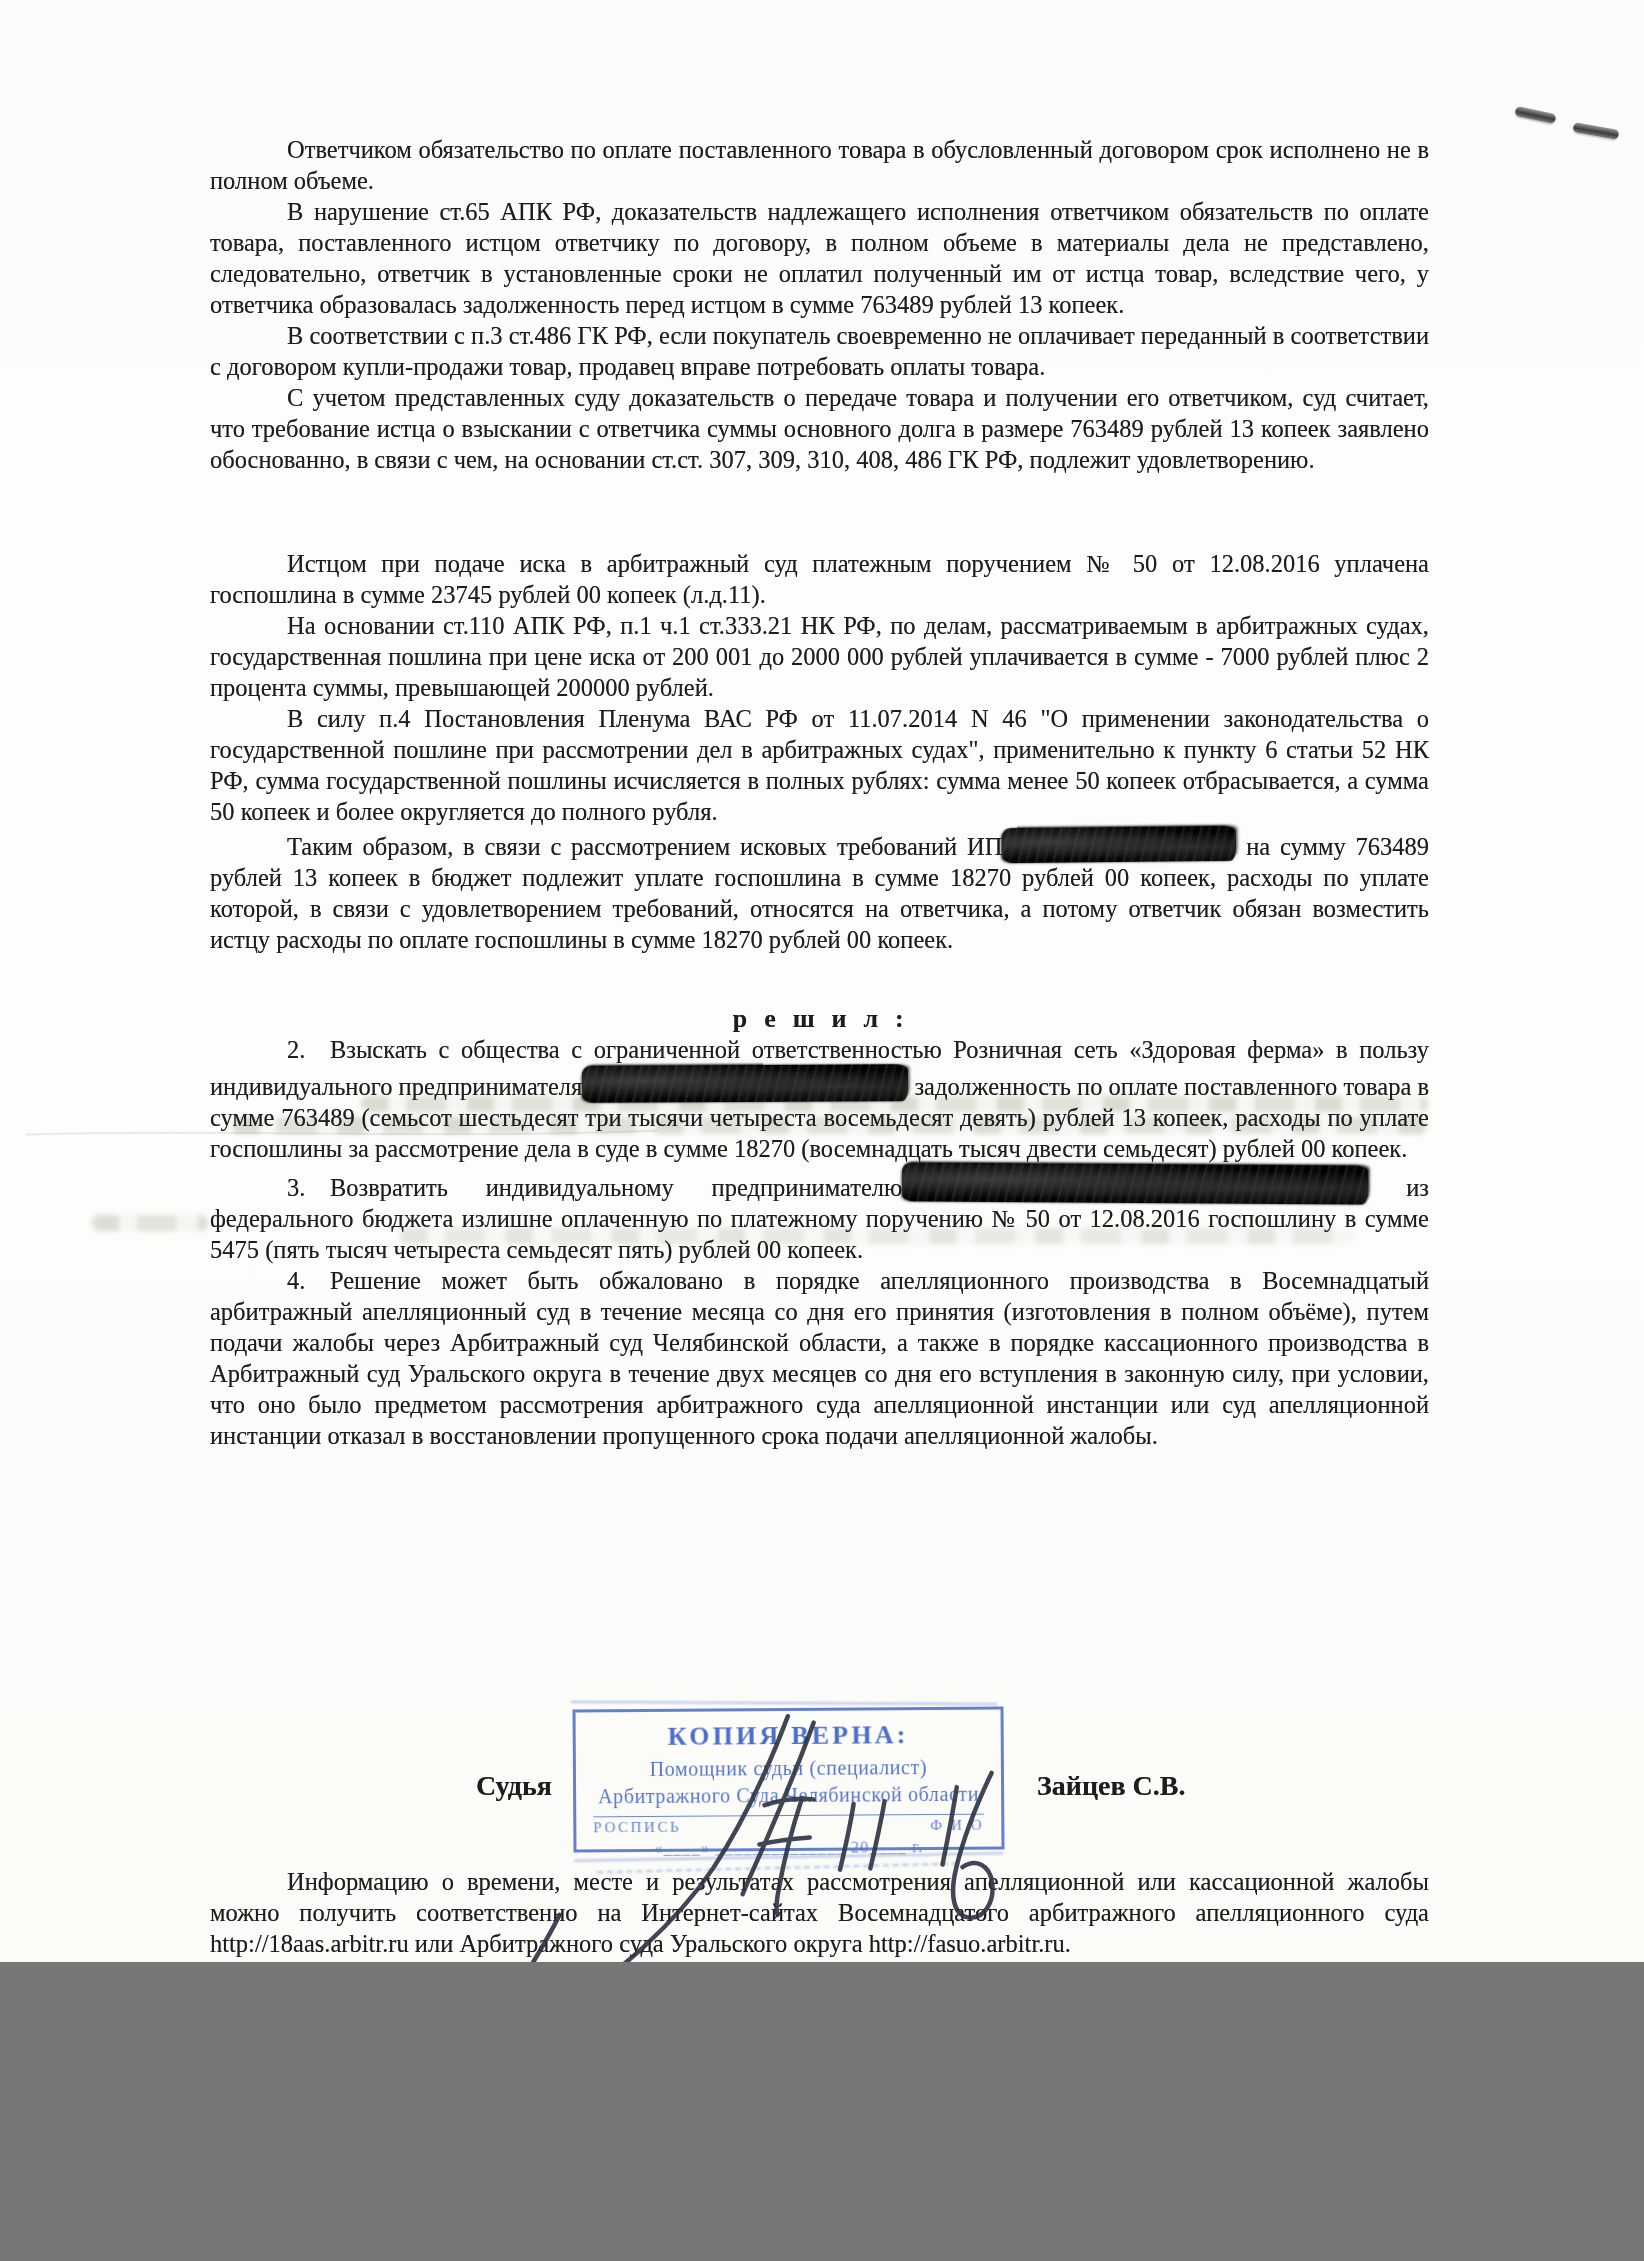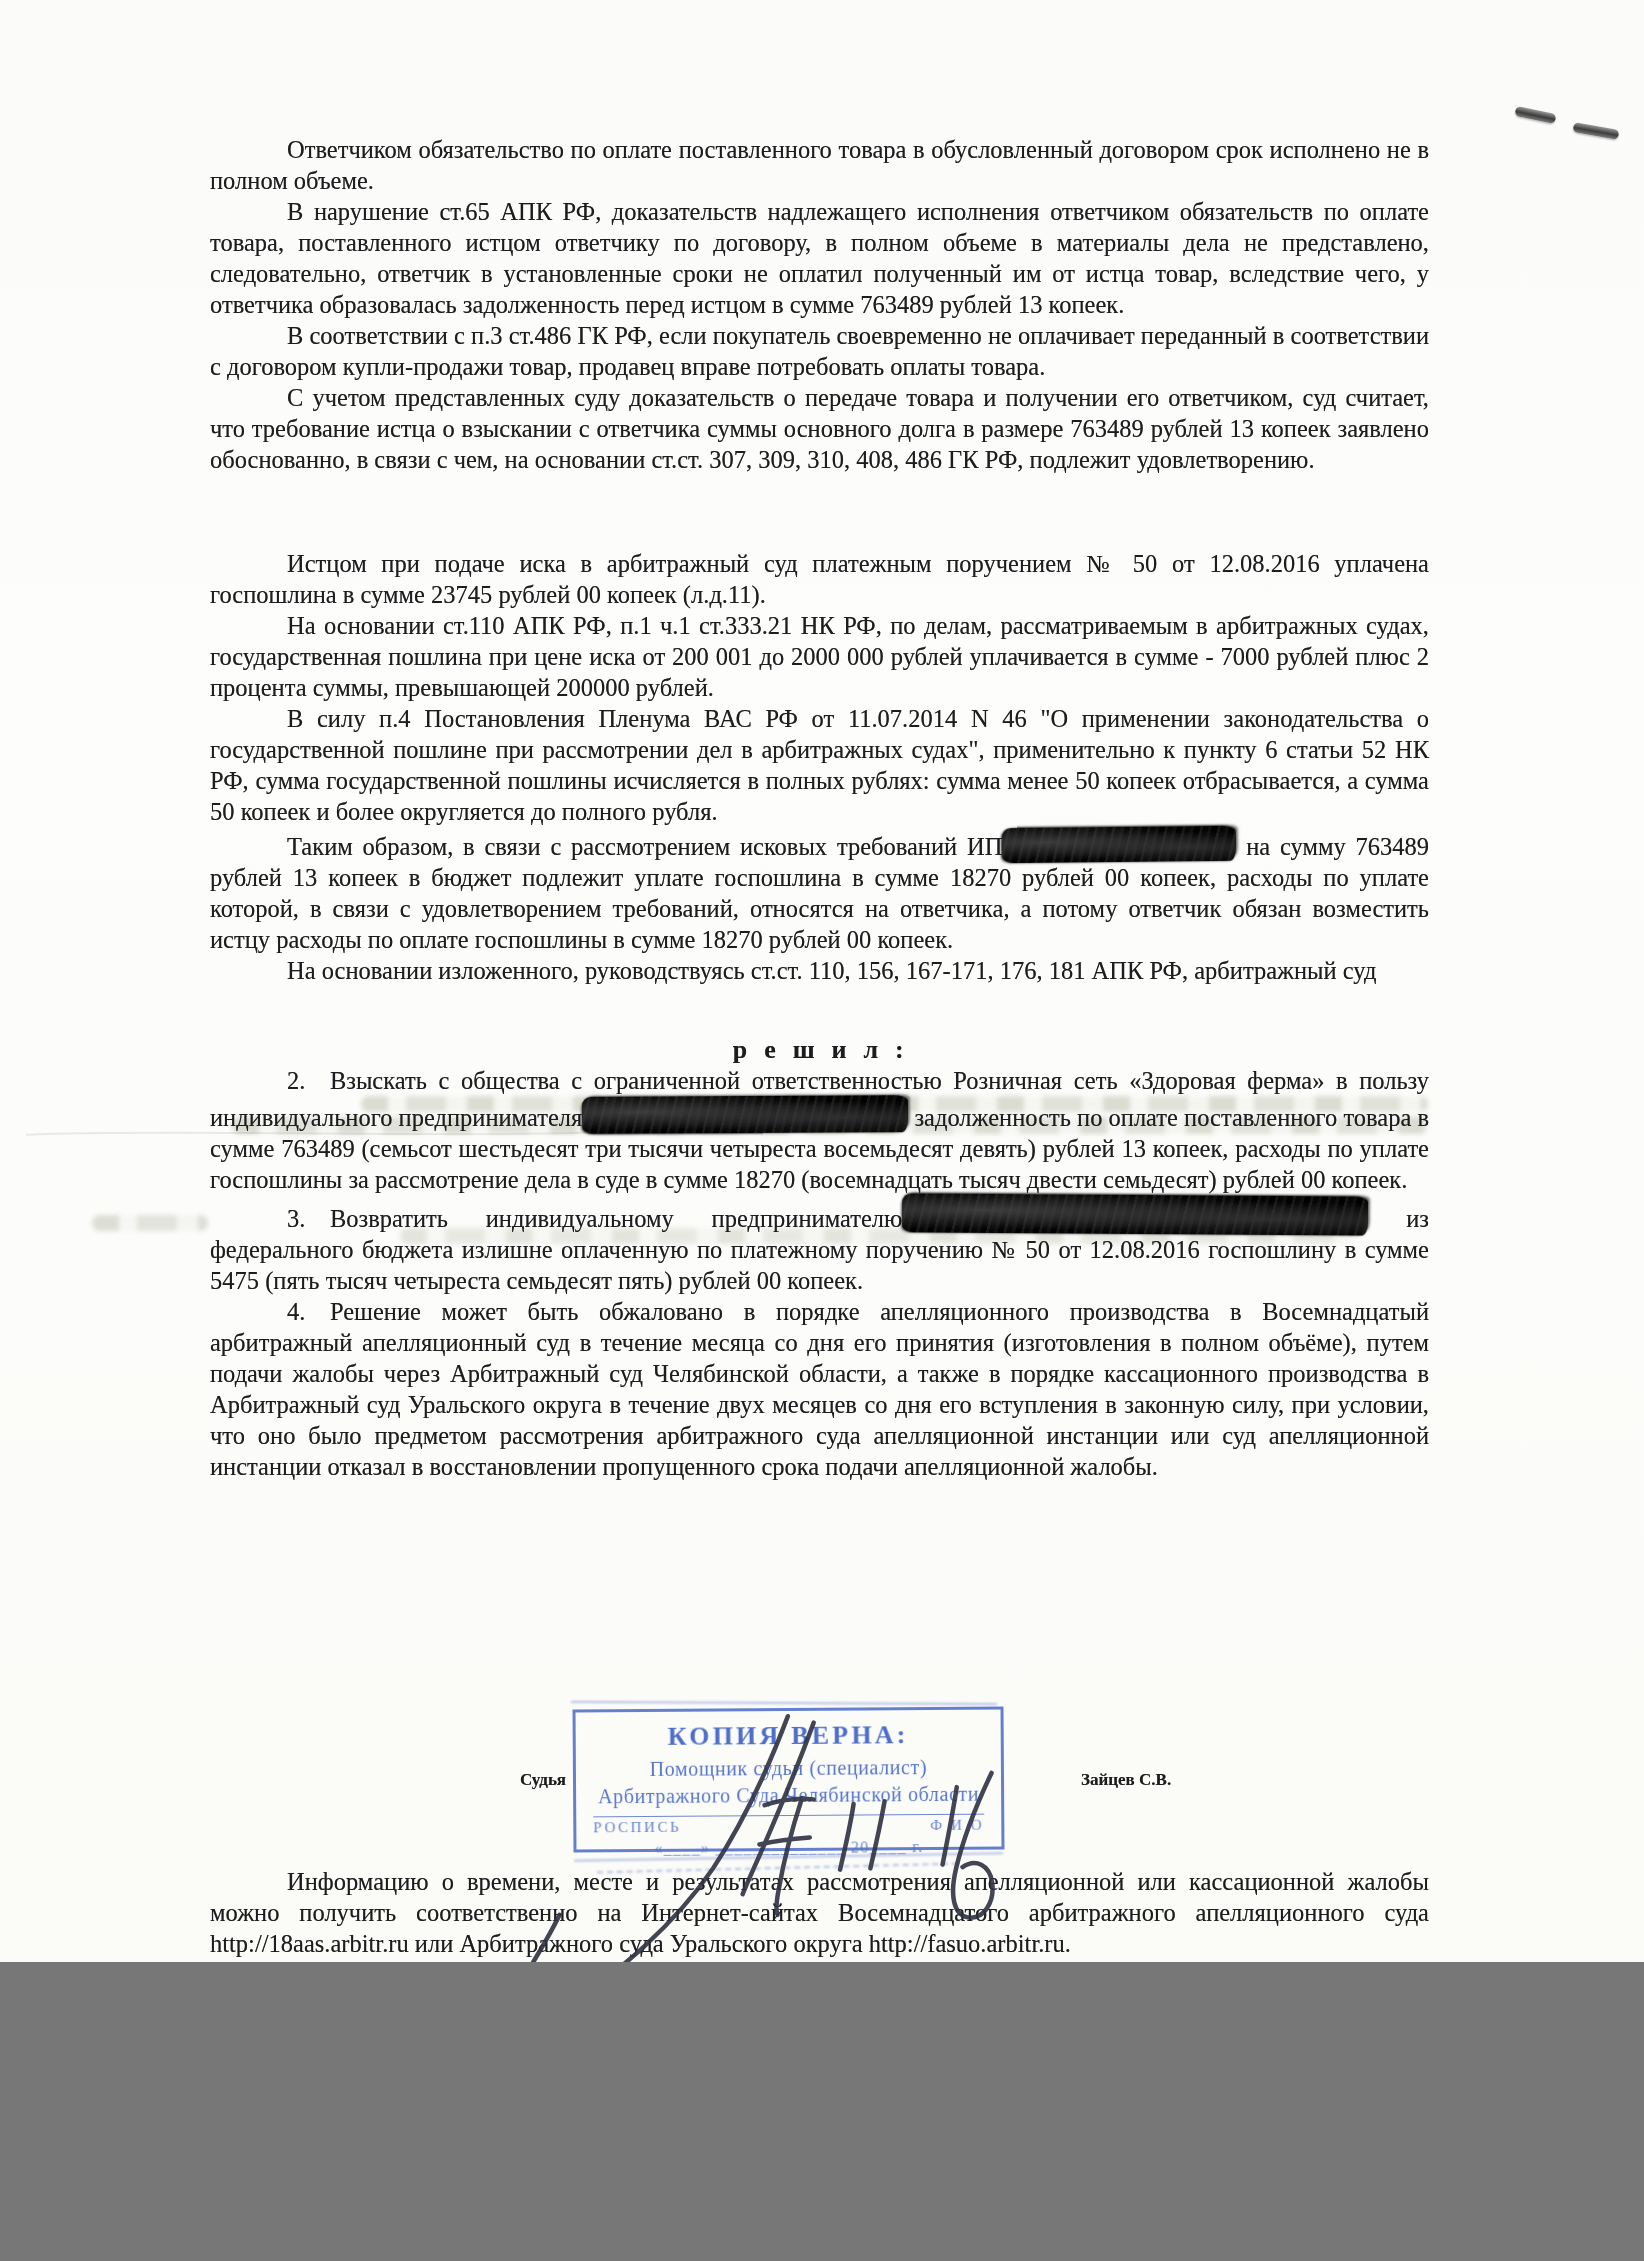--- a/index.html
+++ b/index.html
@@ -49,23 +49,22 @@
     box-shadow: 0 0 1.9px rgba(0,0,0,.55), 3.9px -2.6px 2.6px -2.6px rgba(0,0,0,.5), -3.2px 2.6px 2.6px -2.6px rgba(0,0,0,.5);
   }
   .r-ip    { width: 234px; height: 35px; transform: rotate(-0.6deg); }
   .r-item1 { width: 451px; height: 40px; vertical-align: -9px; transform: rotate(0.3deg); }
   .r-item2 { width: 326px; height: 37px; transform: rotate(-0.3deg); }
   .r-item3 { width: 466px; height: 39px; transform: rotate(0.4deg); }
   
   .sig-block { position: absolute; left: 210px; top: 1708px; width: 1219px; height: 161px; }
   .judge-label, .judge-name {
     position: absolute; top: 62px;
-    font-size: 17px; font-weight: bold;
+    font-size: 28px; font-weight: bold;
     text-shadow: 0 0 0.5px rgba(25,25,25,.55);
-    margin-left: 44px;
   }
   .judge-label { left: 266px; }
   .judge-name  { left: 827px; }
   .stamp {
     position: absolute; left: 363px; top: 0; width: 431px; height: 143px;
     border: 3.2px solid rgba(74,106,198,.85);
     box-sizing: border-box;
     transform: rotate(-0.4deg);
     color: #4d6ec9;
     display: flex; flex-direction: column; align-items: center;
@@ -130,21 +129,20 @@
   <div class="doc">
     <p class="para"><span>Ответчиком обязательство по оплате поставленного товара в обусловленный договором срок исполнено не в полном объеме.</span></p>
     <p class="para"><span>В нарушение ст.65 АПК РФ, доказательств надлежащего исполнения ответчиком обязательств по оплате товара, поставленного истцом ответчику по договору, в полном объеме в материалы дела не представлено, следовательно, ответчик в установленные сроки не оплатил полученный им от истца товар, вследствие чего, у ответчика образовалась задолженность перед истцом в сумме 763489 рублей 13 копеек.</span></p>
     <p class="para"><span>В соответствии с п.3 ст.486 ГК РФ, если покупатель своевременно не оплачивает переданный в соответствии с договором купли-продажи товар, продавец вправе потребовать оплаты товара.</span></p>
     <p class="para"><span>С учетом представленных суду доказательств о передаче товара и получении его ответчиком, суд считает, что требование истца о взыскании с ответчика суммы основного долга в размере 763489 рублей 13 копеек заявлено обоснованно, в связи с чем, на основании ст.ст. 307, 309, 310, 408, 486 ГК РФ, подлежит удовлетворению.</span></p>
 
     <p class="para gap-before"><span>Истцом при подаче иска в арбитражный суд платежным поручением № 50 от 12.08.2016 уплачена госпошлина в сумме 23745 рублей 00 копеек (л.д.11).</span></p>
     <p class="para"><span>На основании ст.110 АПК РФ, п.1 ч.1 ст.333.21 НК РФ, по делам, рассматриваемым в арбитражных судах, государственная пошлина при цене иска от 200 001 до 2000 000 рублей уплачивается в сумме - 7000 рублей плюс 2 процента суммы, превышающей 200000 рублей.</span></p>
     <p class="para"><span>В силу п.4 Постановления Пленума ВАС РФ от 11.07.2014 N 46 "О применении законодательства о государственной пошлине при рассмотрении дел в арбитражных судах", применительно к пункту 6 статьи 52 НК РФ, сумма государственной пошлины исчисляется в полных рублях: сумма менее 50 копеек отбрасывается, а сумма 50 копеек и более округляется до полного рубля.</span></p>
     <p class="para"><span>Таким образом, в связи с рассмотрением исковых требований ИП</span><span class="redact r-ip"></span> <span>на сумму 763489 рублей 13 копеек в бюджет подлежит уплате госпошлина в сумме 18270 рублей 00 копеек, расходы по уплате которой, в связи с удовлетворением требований, относятся на ответчика, а потому ответчик обязан возместить истцу расходы по оплате госпошлины в сумме 18270 рублей 00 копеек.</span></p>
-    <p class="para"><span>На основании изложенного, руководствуясь ст.ст. 110, 156, 167-171, 176, 181 АПК РФ, арбитражный суд</span></p>
 
     <p class="para resolution"><span>р е ш и л :</span></p>
 
     <p class="para"><span>2. Взыскать с общества с ограниченной ответственностью Розничная сеть «Здоровая ферма» в пользу индивидуального предпринимателя</span><span class="redact r-item2"></span> <span>задолженность по оплате поставленного товара в сумме 763489 (семьсот шестьдесят три тысячи четыреста восемьдесят девять) рублей 13 копеек, расходы по уплате госпошлины за рассмотрение дела в суде в сумме 18270 (восемнадцать тысяч двести семьдесят) рублей 00 копеек.</span></p>
     <p class="para"><span>3. Возвратить индивидуальному предпринимателю</span><span class="redact r-item3"></span> <span>из федерального бюджета излишне оплаченную по платежному поручению № 50 от 12.08.2016 госпошлину в сумме 5475 (пять тысяч четыреста семьдесят пять) рублей 00 копеек.</span></p>
     <p class="para"><span>4. Решение может быть обжаловано в порядке апелляционного производства в Восемнадцатый арбитражный апелляционный суд в течение месяца со дня его принятия (изготовления в полном объёме), путем подачи жалобы через Арбитражный суд Челябинской области, а также в порядке кассационного производства в Арбитражный суд Уральского округа в течение двух месяцев со дня его вступления в законную силу, при условии, что оно было предметом рассмотрения арбитражного суда апелляционной инстанции или суд апелляционной инстанции отказал в восстановлении пропущенного срока подачи апелляционной жалобы.</span></p>
   </div>
 
   <div class="sig-block">
     <span class="judge-label">Судья</span>

